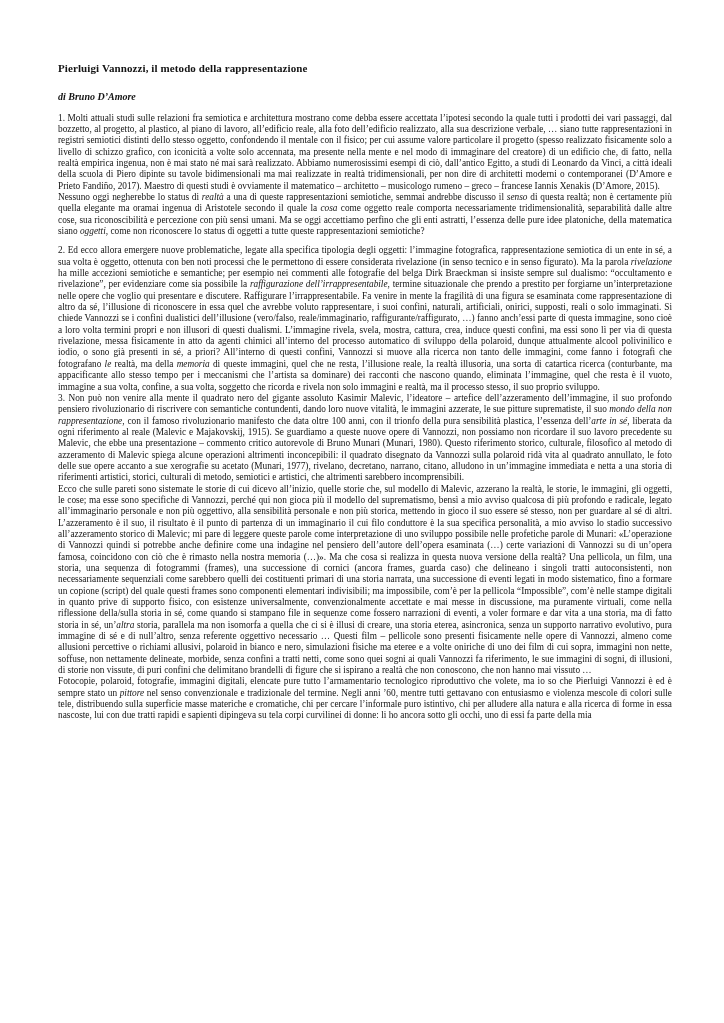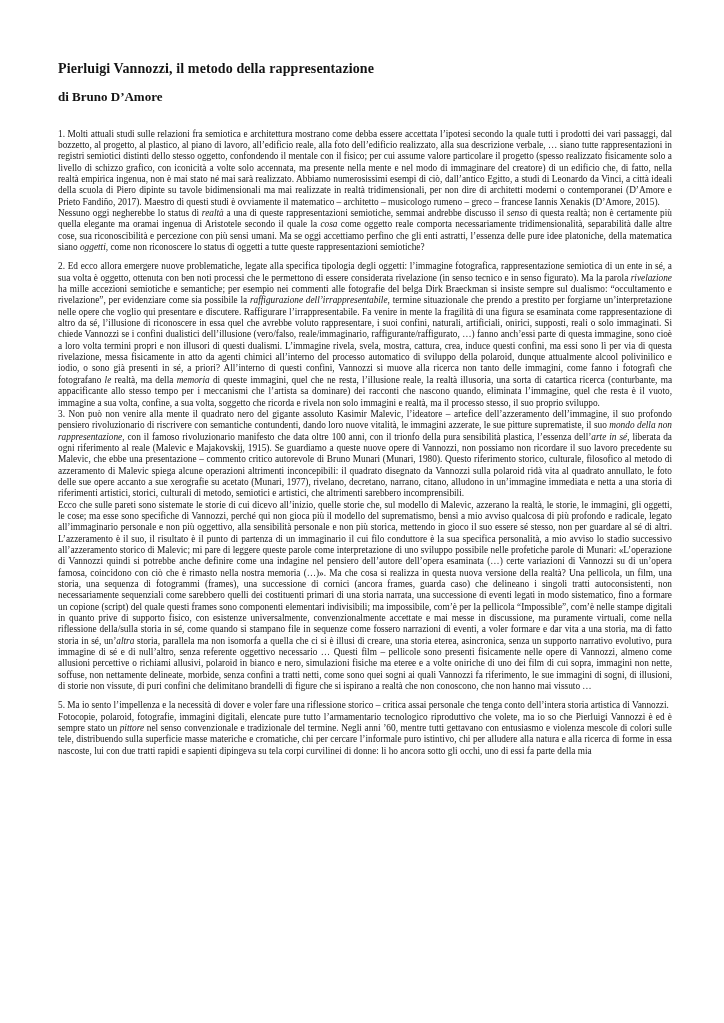--- a/index.html
+++ b/index.html
@@ -12,31 +12,32 @@
     width: 724px;
     height: 1023px;
     background: #ffffff;
     overflow: hidden;
     box-sizing: border-box;
     padding: 63px 52px 0 58px;
     font-family: "Liberation Serif", "DejaVu Serif", serif;
     color: #141414;
   }
   .doc-title {
-    font-size: 14px;
+    font-size: 11px;
     font-weight: bold;
     line-height: 11.3px;
     margin: 0 0 17px 0;
     letter-spacing: 0.1px;
   }
   .doc-author {
-    font-size: 13px;
+    font-size: 10px;
     font-weight: bold;
     line-height: 11.3px;
-    margin: 0 0 26px 0;
+    margin: 0 0 10px 0;
+    font-style: italic;
   }
   .doc-body {
     font-size: 9.3px;
     line-height: 11.35px;
     text-align: justify;
   }
   .para {
     margin: 0;
     padding: 0;
   }
@@ -51,16 +52,15 @@
 
 <div class="page">
   <h1 class="doc-title">Pierluigi Vannozzi, il metodo della rappresentazione</h1>
   <div class="doc-author">di Bruno D’Amore</div>
   <div class="doc-body" id="doc-body">
       <p class="para gap"><span>1. Molti attuali studi sulle relazioni fra semiotica e architettura mostrano come debba essere accettata l’ipotesi secondo la quale tutti i prodotti dei vari passaggi, dal bozzetto, al progetto, al plastico, al piano di lavoro, all’edificio reale, alla foto dell’edificio realizzato, alla sua descrizione verbale, … siano tutte rappresentazioni in registri semiotici distinti dello stesso oggetto, confondendo il mentale con il fisico; per cui assume valore particolare il progetto (spesso realizzato fisicamente solo a livello di schizzo grafico, con iconicità a volte solo accennata, ma presente nella mente e nel modo di immaginare del creatore) di un edificio che, di fatto, nella realtà empirica ingenua, non è mai stato né mai sarà realizzato. Abbiamo numerosissimi esempi di ciò, dall’antico Egitto, a studi di Leonardo da Vinci, a città ideali della scuola di Piero dipinte su tavole bidimensionali ma mai realizzate in realtà tridimensionali, per non dire di architetti moderni o contemporanei (D’Amore e Prieto Fandiño, 2017). Maestro di questi studi è ovviamente il matematico – architetto – musicologo rumeno – greco – francese Iannis Xenakis (D’Amore, 2015).</span></p>
       <p class="para"><span>Nessuno oggi negherebbe lo status di </span><em>realtà</em><span> a una di queste rappresentazioni semiotiche, semmai andrebbe discusso il </span><em>senso</em><span> di questa realtà; non è certamente più quella elegante ma oramai ingenua di Aristotele secondo il quale la </span><em>cosa</em><span> come oggetto reale comporta necessariamente tridimensionalità, separabilità dalle altre cose, sua riconoscibilità e percezione con più sensi umani. Ma se oggi accettiamo perfino che gli enti astratti, l’essenza delle pure idee platoniche, della matematica siano </span><em>oggetti</em><span>, come non riconoscere lo status di oggetti a tutte queste rappresentazioni semiotiche?</span></p>
       <p class="para gap"><span>2. Ed ecco allora emergere nuove problematiche, legate alla specifica tipologia degli oggetti: l’immagine fotografica, rappresentazione semiotica di un ente in sé, a sua volta è oggetto, ottenuta con ben noti processi che le permettono di essere considerata rivelazione (in senso tecnico e in senso figurato). Ma la parola </span><em>rivelazione</em><span> ha mille accezioni semiotiche e semantiche; per esempio nei commenti alle fotografie del belga Dirk Braeckman si insiste sempre sul dualismo: “occultamento e rivelazione”, per evidenziare come sia possibile la </span><em>raffigurazione dell’irrappresentabile</em><span>, termine situazionale che prendo a prestito per forgiarne un’interpretazione nelle opere che voglio qui presentare e discutere. Raffigurare l’irrappresentabile. Fa venire in mente la fragilità di una figura se esaminata come rappresentazione di altro da sé, l’illusione di riconoscere in essa quel che avrebbe voluto rappresentare, i suoi confini, naturali, artificiali, onirici, supposti, reali o solo immaginati. Si chiede Vannozzi se i confini dualistici dell’illusione (vero/falso, reale/immaginario, raffigurante/raffigurato, …) fanno anch’essi parte di questa immagine, sono cioè a loro volta termini propri e non illusori di questi dualismi. L’immagine rivela, svela, mostra, cattura, crea, induce questi confini, ma essi sono lì per via di questa rivelazione, messa fisicamente in atto da agenti chimici all’interno del processo automatico di sviluppo della polaroid, dunque attualmente alcool polivinilico e iodio, o sono già presenti in sé, a priori? All’interno di questi confini, Vannozzi si muove alla ricerca non tanto delle immagini, come fanno i fotografi che fotografano </span><em>le</em><span> realtà, ma della </span><em>memoria</em><span> di queste immagini, quel che ne resta, l’illusione reale, la realtà illusoria, una sorta di catartica ricerca (conturbante, ma appacificante allo stesso tempo per i meccanismi che l’artista sa dominare) dei racconti che nascono quando, eliminata l’immagine, quel che resta è il vuoto, immagine a sua volta, confine, a sua volta, soggetto che ricorda e rivela non solo immagini e realtà, ma il processo stesso, il suo proprio sviluppo.</span></p>
       <p class="para"><span>3. Non può non venire alla mente il quadrato nero del gigante assoluto Kasimir Malevic, l’ideatore – artefice dell’azzeramento dell’immagine, il suo profondo pensiero rivoluzionario di riscrivere con semantiche contundenti, dando loro nuove vitalità, le immagini azzerate, le sue pitture suprematiste, il suo </span><em>mondo della non rappresentazione</em><span>, con il famoso rivoluzionario manifesto che data oltre 100 anni, con il trionfo della pura sensibilità plastica, l’essenza dell’</span><em>arte in sé</em><span>, liberata da ogni riferimento al reale (Malevic e Majakovskij, 1915). Se guardiamo a queste nuove opere di Vannozzi, non possiamo non ricordare il suo lavoro precedente su Malevic, che ebbe una presentazione – commento critico autorevole di Bruno Munari (Munari, 1980). Questo riferimento storico, culturale, filosofico al metodo di azzeramento di Malevic spiega alcune operazioni altrimenti inconcepibili: il quadrato disegnato da Vannozzi sulla polaroid ridà vita al quadrato annullato, le foto delle sue opere accanto a sue xerografie su acetato (Munari, 1977), rivelano, decretano, narrano, citano, alludono in un’immagine immediata e netta a una storia di riferimenti artistici, storici, culturali di metodo, semiotici e artistici, che altrimenti sarebbero incomprensibili.</span></p>
       <p class="para"><span>Ecco che sulle pareti sono sistemate le storie di cui dicevo all’inizio, quelle storie che, sul modello di Malevic, azzerano la realtà, le storie, le immagini, gli oggetti, le cose; ma esse sono specifiche di Vannozzi, perché qui non gioca più il modello del suprematismo, bensì a mio avviso qualcosa di più profondo e radicale, legato all’immaginario personale e non più oggettivo, alla sensibilità personale e non più storica, mettendo in gioco il suo essere sé stesso, non per guardare al sé di altri. L’azzeramento è il suo, il risultato è il punto di partenza di un immaginario il cui filo conduttore è la sua specifica personalità, a mio avviso lo stadio successivo all’azzeramento storico di Malevic; mi pare di leggere queste parole come interpretazione di uno sviluppo possibile nelle profetiche parole di Munari: «L’operazione di Vannozzi quindi si potrebbe anche definire come una indagine nel pensiero dell’autore dell’opera esaminata (…) certe variazioni di Vannozzi su di un’opera famosa, coincidono con ciò che è rimasto nella nostra memoria (…)». Ma che cosa si realizza in questa nuova versione della realtà? Una pellicola, un film, una storia, una sequenza di fotogrammi (frames), una successione di cornici (ancora frames, guarda caso) che delineano i singoli tratti autoconsistenti, non necessariamente sequenziali come sarebbero quelli dei costituenti primari di una storia narrata, una successione di eventi legati in modo sistematico, fino a formare un copione (script) del quale questi frames sono componenti elementari indivisibili; ma impossibile, com’è per la pellicola “Impossible”, com’è nelle stampe digitali in quanto prive di supporto fisico, con esistenze universalmente, convenzionalmente accettate e mai messe in discussione, ma puramente virtuali, come nella riflessione della/sulla storia in sé, come quando si stampano file in sequenze come fossero narrazioni di eventi, a voler formare e dar vita a una storia, ma di fatto storia in sé, un’</span><em>altra</em><span> storia, parallela ma non isomorfa a quella che ci si è illusi di creare, una storia eterea, asincronica, senza un supporto narrativo evolutivo, pura immagine di sé e di null’altro, senza referente oggettivo necessario … Questi film – pellicole sono presenti fisicamente nelle opere di Vannozzi, almeno come allusioni percettive o richiami allusivi, polaroid in bianco e nero, simulazioni fisiche ma eteree e a volte oniriche di uno dei film di cui sopra, immagini non nette, soffuse, non nettamente delineate, morbide, senza confini a tratti netti, come sono quei sogni ai quali Vannozzi fa riferimento, le sue immagini di sogni, di illusioni, di storie non vissute, di puri confini che delimitano brandelli di figure che si ispirano a realtà che non conoscono, che non hanno mai vissuto …</span></p>
-      <p class="para gap"><span>5. Ma io sento l’impellenza e la necessità di dover e voler fare una riflessione storico – critica assai personale che tenga conto dell’intera storia artistica di Vannozzi.</span></p>
       <p class="para"><span>Fotocopie, polaroid, fotografie, immagini digitali, elencate pure tutto l’armamentario tecnologico riproduttivo che volete, ma io so che Pierluigi Vannozzi è ed è sempre stato un </span><em>pittore</em><span> nel senso convenzionale e tradizionale del termine. Negli anni ’60, mentre tutti gettavano con entusiasmo e violenza mescole di colori sulle tele, distribuendo sulla superficie masse materiche e cromatiche, chi per cercare l’informale puro istintivo, chi per alludere alla natura e alla ricerca di forme in essa nascoste, lui con due tratti rapidi e sapienti dipingeva su tela corpi curvilinei di donne: li ho ancora sotto gli occhi, uno di essi fa parte della mia</span></p>
     </div>
 </div>
 
 </body></html>

